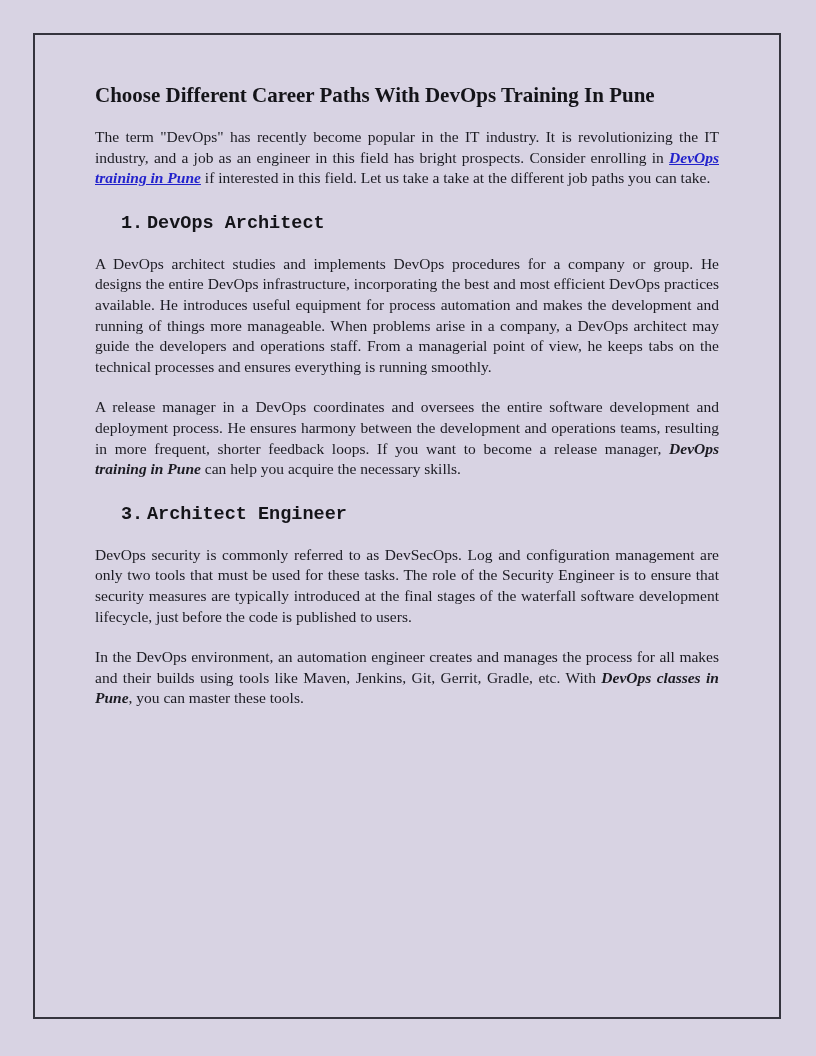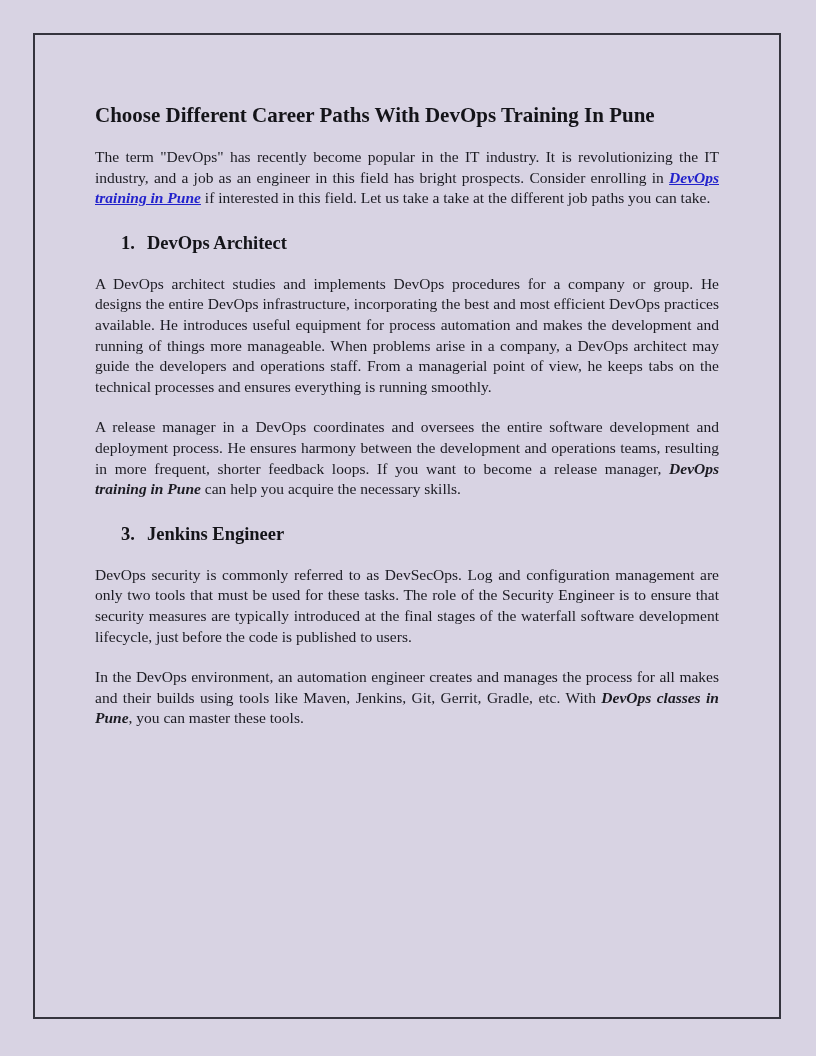--- a/index.html
+++ b/index.html
@@ -18,21 +18,21 @@
     position: absolute;
     left: 33px;
     top: 33px;
     width: 748px;
     height: 986px;
     border: 2px solid #35343e;
     box-sizing: border-box;
     overflow: hidden;
   }
   .content {
-    padding: 66px 60px 0 60px;
+    padding: 46px 60px 0 60px;
   }
   h1.doc-title {
     font-size: 21px;
     line-height: 28px;
     font-weight: bold;
     margin: 0 0 18px 0;
     color: #141419;
   }
   p.body-para {
     font-size: 15.5px;
@@ -40,20 +40,21 @@
     text-align: justify;
     margin: 0 0 20px 0;
   }
   h2.section-heading {
     font-size: 18.5px;
     line-height: 25px;
     font-weight: bold;
     margin: 22px 0 18px 0;
     padding-left: 26px;
     color: #141419;
+    font-family: Liberation Mono, monospace;
   }
   h2.section-heading .num {
     display: inline-block;
     width: 26px;
   }
   a.doc-link {
     color: #2222cc;
     font-weight: bold;
     font-style: italic;
     text-decoration: underline;
@@ -73,21 +74,21 @@
 
     <p class="body-para"><span>The term "DevOps" has recently become popular in the IT industry. It is revolutionizing the IT industry, and a job as an engineer in this field has bright prospects. Consider enrolling in </span><a href="#" class="doc-link">DevOps training in Pune</a><span> if interested in this field. Let us take a take at the different job paths you can take.</span></p>
 
     <h2 class="section-heading"><span class="num">1.</span><span>DevOps Architect</span></h2>
 
     <p class="body-para">A DevOps architect studies and implements DevOps procedures for a company or group. He designs the entire DevOps infrastructure, incorporating the best and most efficient DevOps practices available. He introduces useful equipment for process automation and makes the development and running of things more manageable. When problems arise in a company, a DevOps architect may guide the developers and operations staff. From a managerial point of view, he keeps tabs on the technical processes and ensures everything is running smoothly.</p>
 
 
     <p class="body-para"><span>A release manager in a DevOps coordinates and oversees the entire software development and deployment process. He ensures harmony between the development and operations teams, resulting in more frequent, shorter feedback loops. If you want to become a release manager, </span><span class="emph">DevOps training in Pune</span><span> can help you acquire the necessary skills.</span></p>
 
-    <h2 class="section-heading"><span class="num">3.</span><span>Jenkins Engineer</span></h2>
+    <h2 class="section-heading"><span class="num">3.</span><span>Architect Engineer</span></h2>
 
     <p class="body-para">DevOps security is commonly referred to as DevSecOps. Log and configuration management are only two tools that must be used for these tasks. The role of the Security Engineer is to ensure that security measures are typically introduced at the final stages of the waterfall software development lifecycle, just before the code is published to users.</p>
 
 
     <p class="body-para"><span>In the DevOps environment, an automation engineer creates and manages the process for all makes and their builds using tools like Maven, Jenkins, Git, Gerrit, Gradle, etc. With </span><span class="emph">DevOps classes in Pune</span><span>, you can master these tools.</span></p>
 
   </div>
 </div>
 
 </body></html>

